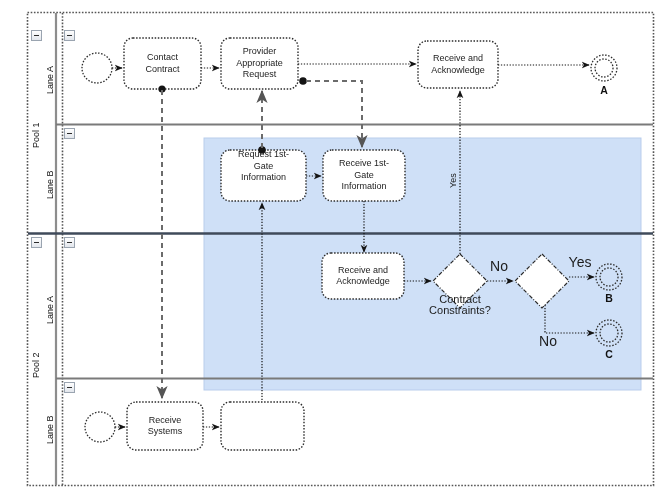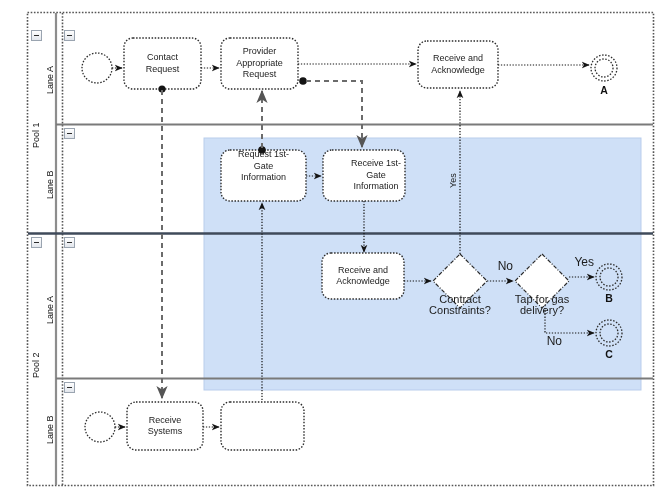--- a/index.html
+++ b/index.html
@@ -4,21 +4,21 @@
 <style>
   html,body{margin:0;padding:0;background:#ffffff;}
   body{font-family:"Liberation Sans","DejaVu Sans",sans-serif;}
   #canvas{position:relative;width:665px;height:498px;background:#ffffff;overflow:hidden;}
   #svgroot{position:absolute;left:0;top:0;width:665px;height:498px;}
   .vlbl{position:absolute;font-size:9px;color:#111111;text-align:center;line-height:10px;
         writing-mode:vertical-rl;transform:rotate(180deg);}
   .tasklbl{position:absolute;font-size:9px;color:#1c1c1c;text-align:center;line-height:11.5px;
            display:flex;align-items:center;justify-content:center;white-space:pre-line;pointer-events:none;}
   .gwlbl{position:absolute;font-size:11px;color:#1c1c1c;text-align:center;line-height:11px;white-space:pre-line;}
-  .flowlbl{position:absolute;font-size:12px;color:#1c1c1c;text-align:right;line-height:11px;}
+  .flowlbl{position:absolute;font-size:14px;color:#1c1c1c;text-align:center;line-height:11px;}
   .endlbl{position:absolute;font-size:10.5px;font-weight:bold;color:#111111;text-align:center;}
   .vflowlbl{position:absolute;font-size:9px;color:#1c1c1c;writing-mode:vertical-rl;transform:rotate(180deg);}
   .collapse{position:absolute;width:11px;height:11px;border:1px solid #9aa4b0;background:
      linear-gradient(#ffffff,#e2e6ec);box-sizing:border-box;}
   .collapse:after{content:"";position:absolute;left:2px;top:4px;width:5px;height:1px;background:#2b2b2b;}
 </style>
 </head>
 <body>
 
 <div id="canvas">
@@ -117,41 +117,39 @@
 
   <div class="vlbl" style="left:31px;top:60px;width:22px;height:150px;">Pool 1</div>
   <div class="vlbl" style="left:31px;top:290px;width:22px;height:150px;">Pool 2</div>
 
   <div class="vlbl" style="left:45px;top:45px;width:36px;height:70px;">Lane A</div>
   <div class="vlbl" style="left:45px;top:150px;width:36px;height:70px;">Lane B</div>
   <div class="vlbl" style="left:45px;top:275px;width:36px;height:70px;">Lane A</div>
   <div class="vlbl" style="left:45px;top:395px;width:36px;height:70px;">Lane B</div>
 
   <div class="tasklbl" style="left:124px;top:38px;width:77px;height:51px;">Contact
-Request</div>
+Contract</div>
   <div class="tasklbl" style="left:221px;top:38px;width:77px;height:51px;">Provider
 Appropriate
 Request</div>
   <div class="tasklbl" style="left:418px;top:41px;width:80px;height:47px;">Receive and
 Acknowledge</div>
   <div class="tasklbl" style="left:221px;top:150px;width:85px;height:33px;">Request 1st-
 Gate
 Information</div>
-  <div class="tasklbl" style="left:323px;top:150px;width:82px;height:51px;margin-left:12px;">Receive 1st-
+  <div class="tasklbl" style="left:323px;top:150px;width:82px;height:51px;">Receive 1st-
 Gate
 Information</div>
   <div class="tasklbl" style="left:322px;top:253px;width:82px;height:46px;">Receive and
 Acknowledge</div>
   <div class="tasklbl" style="left:127px;top:402px;width:76px;height:48px;">Receive
 Systems</div>
 
   <div class="gwlbl" style="left:405px;top:294px;width:110px;">Contract
 Constraints?</div>
-  <div class="gwlbl" style="left:487px;top:294px;width:110px;">Tap for gas
-delivery?</div>
 
   <div class="vflowlbl" style="left:448px;top:158px;height:30px;">Yes</div>
   <div class="flowlbl" style="left:485px;top:261px;width:28px;">No</div>
   <div class="flowlbl" style="left:566px;top:257px;width:28px;">Yes</div>
   <div class="flowlbl" style="left:534px;top:336px;width:28px;">No</div>
 
   <div class="endlbl" style="left:592px;top:84px;width:24px;">A</div>
   <div class="endlbl" style="left:597px;top:292px;width:24px;">B</div>
   <div class="endlbl" style="left:597px;top:348px;width:24px;">C</div>
 

